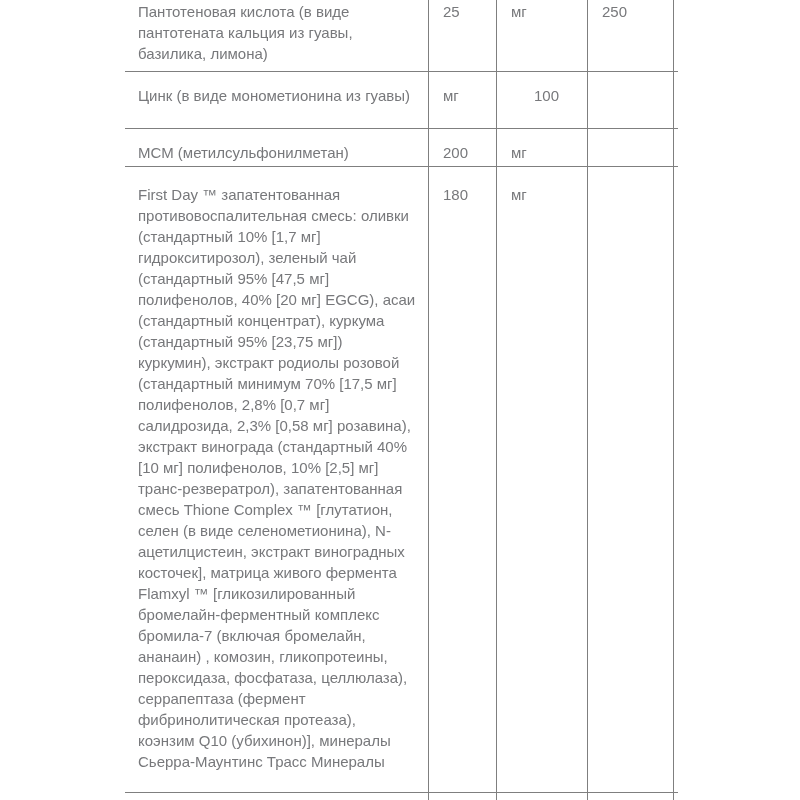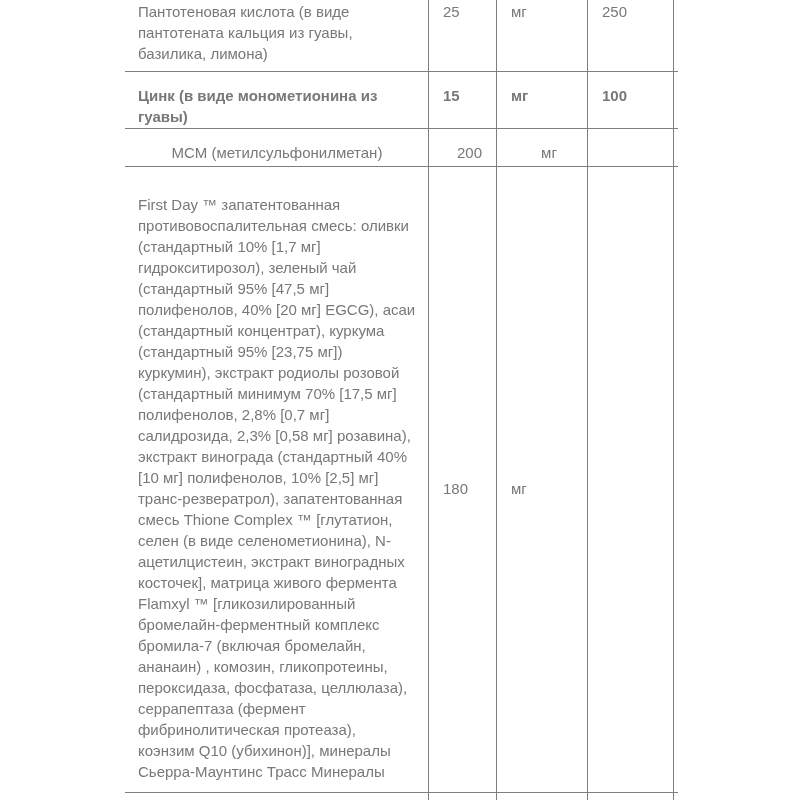--- a/index.html
+++ b/index.html
@@ -36,23 +36,23 @@
   .v3 { left: 462px; }
   .v4 { left: 548px; }
   .t-row {
     display: flex;
     box-sizing: border-box;
     border-bottom: 1px solid #7f7f7f;
     overflow: hidden;
   }
   .t-row.last { border-bottom: none; }
   .r1 { height: 84px; }
-  .r2 { height: 57px; font-weight: bold; }
-  .r3 { height: 38px; text-align: center; }
-  .r4 { height: 626px; align-items: center; }
+  .r2 { height: 57px; }
+  .r3 { height: 38px; }
+  .r4 { height: 626px; }
   .r5 { height: 34px; }
   .cell {
     box-sizing: border-box;
     padding-top: 13px;
     overflow: hidden;
   }
   .r4 .cell { padding-top: 17px; }
   .c-name   { width: 303px; padding-left: 13px; padding-right: 12px; }
   .c-amount { width: 68px;  padding-left: 15px; }
   .c-unit   { width: 91px;  padding-left: 15px; }
@@ -65,21 +65,20 @@
 
   <div class="t-row r1">
     <div class="cell c-name">Пантотеновая кислота (в виде пантотената кальция из гуавы, базилика, лимона)</div>
     <div class="cell c-amount">25</div>
     <div class="cell c-unit">мг</div>
     <div class="cell c-dv">250</div>
   </div>
 
   <div class="t-row r2">
     <div class="cell c-name">Цинк (в виде монометионина из гуавы)</div>
-    <div class="cell c-amount">15</div>
     <div class="cell c-unit">мг</div>
     <div class="cell c-dv">100</div>
   </div>
 
   <div class="t-row r3">
     <div class="cell c-name">МСМ (метилсульфонилметан)</div>
     <div class="cell c-amount">200</div>
     <div class="cell c-unit">мг</div>
     <div class="cell c-dv"></div>
   </div>

